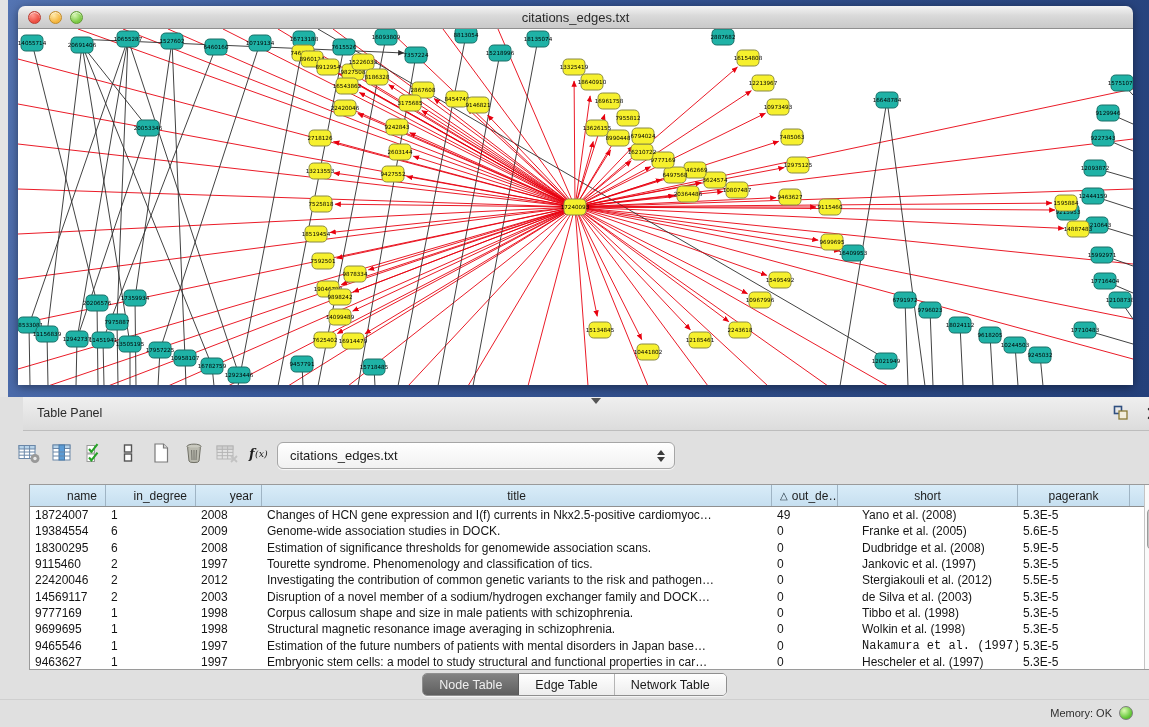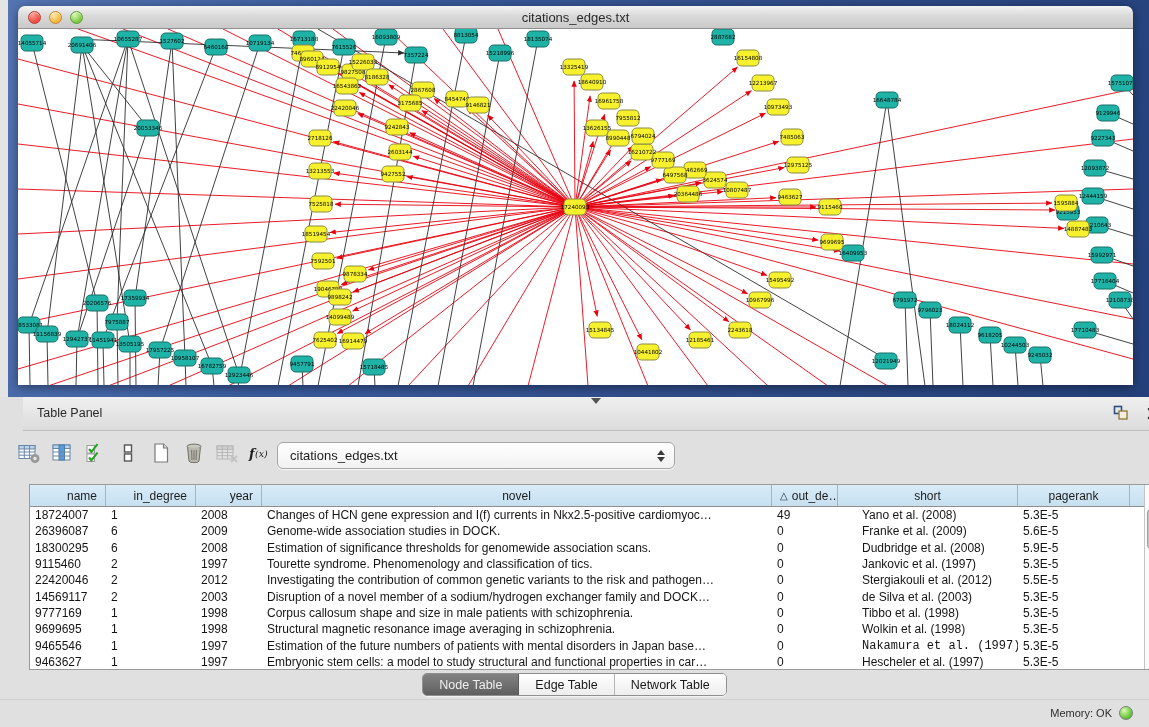--- a/index.html
+++ b/index.html
@@ -825,21 +825,21 @@
           <div class="hcell" style="width: 76px; justify-content: flex-end;">
             <span>name</span>
           </div>
           <div class="hcell" style="width: 90px; justify-content: flex-end;">
             <span>in_degree</span>
           </div>
           <div class="hcell" style="width: 66px; justify-content: flex-end;">
             <span>year</span>
           </div>
           <div class="hcell" style="width: 510px; justify-content: center;">
-            <span>novel</span>
+            <span>title</span>
           </div>
           <div class="hcell" style="width: 66px; justify-content: flex-start;">
             <span class="sort">△</span>
             <span>out_de…</span>
           </div>
           <div class="hcell" style="width: 180px; justify-content: center;">
             <span>short</span>
           </div>
           <div class="hcell" style="width: 112px; justify-content: center;">
             <span>pagerank</span>
@@ -849,26 +849,26 @@
           <div class="grow">
             <div class="gcell" style="width: 76px;">18724007</div>
             <div class="gcell" style="width: 90px;">1</div>
             <div class="gcell" style="width: 66px;">2008</div>
             <div class="gcell" style="width: 510px;">Changes of HCN gene expression and I(f) currents in Nkx2.5-positive cardiomyoc…</div>
             <div class="gcell" style="width: 66px;">49</div>
             <div class="gcell" style="width: 180px; padding-left: 24px;">Yano et al. (2008)</div>
             <div class="gcell" style="width: 112px;">5.3E-5</div>
           </div>
           <div class="grow">
-            <div class="gcell" style="width: 76px;">26396087</div>
+            <div class="gcell" style="width: 76px;">19384554</div>
             <div class="gcell" style="width: 90px;">6</div>
             <div class="gcell" style="width: 66px;">2009</div>
             <div class="gcell" style="width: 510px;">Genome-wide association studies in DOCK.</div>
             <div class="gcell" style="width: 66px;">0</div>
-            <div class="gcell" style="width: 180px; padding-left: 24px;">Franke et al. (2009)</div>
+            <div class="gcell" style="width: 180px; padding-left: 24px;">Franke et al. (2005)</div>
             <div class="gcell" style="width: 112px;">5.6E-5</div>
           </div>
           <div class="grow">
             <div class="gcell" style="width: 76px;">18300295</div>
             <div class="gcell" style="width: 90px;">6</div>
             <div class="gcell" style="width: 66px;">2008</div>
             <div class="gcell" style="width: 510px;">Estimation of significance thresholds for genomewide association scans.</div>
             <div class="gcell" style="width: 66px;">0</div>
             <div class="gcell" style="width: 180px; padding-left: 24px;">Dudbridge et al. (2008)</div>
             <div class="gcell" style="width: 112px;">5.9E-5</div>

